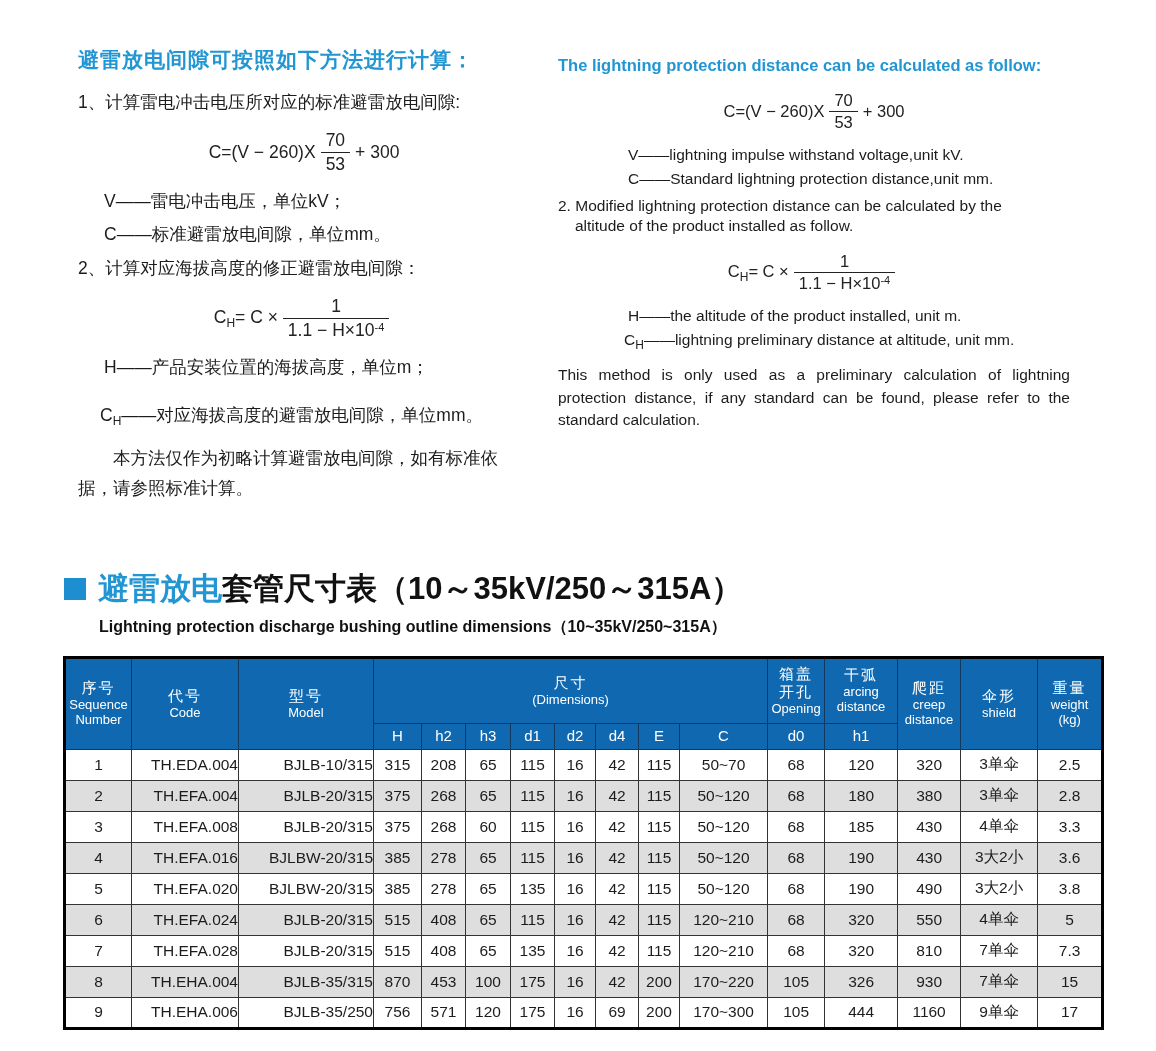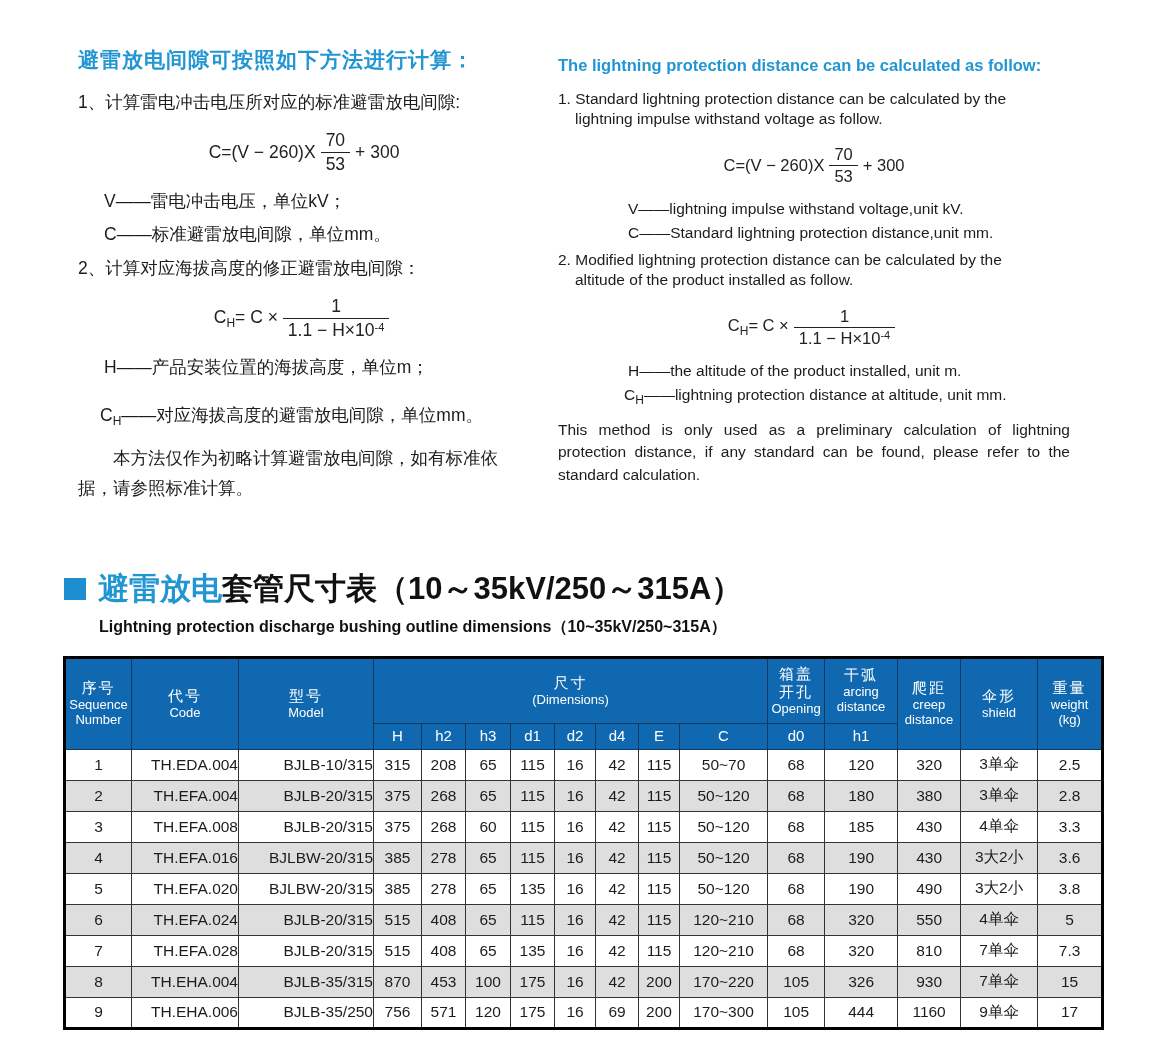--- a/index.html
+++ b/index.html
@@ -106,24 +106,20 @@
       </div>
 
       <div class="zh-def">H——产品安装位置的海拔高度，单位m；</div>
       <div class="zh-def" style="padding-left:22px;margin-top:24px;"><span>C</span><sub class="h">H</sub><span>——对应海拔高度的避雷放电间隙，单位mm。</span></div>
       <div class="zh-note">本方法仅作为初略计算避雷放电间隙，如有标准依据，请参照标准计算。</div>
     </div>
 
     <div class="col-en">
       <div class="en-heading">The lightning protection distance can be calculated as follow:</div>
 
-      <div class="en-item">
-        <span>1. Standard lightning protection distance can be calculated by the</span>
-        <span class="cont">lightning impulse withstand voltage as follow.</span>
-      </div>
 
       <div class="formula">
         <span>C=(V − 260)X</span>
         <span class="frac">
           <span class="num">70</span>
           <span class="den">53</span>
         </span>
         <span>+ 300</span>
       </div>
 
@@ -137,21 +133,21 @@
 
       <div class="formula">
         <span><span>C</span><sub class="h">H</sub><span>= C ×</span></span>
         <span class="frac">
           <span class="num">1</span>
           <span class="den"><span>1.1 − H×10</span><sup class="e">-4</sup></span>
         </span>
       </div>
 
       <div class="en-def">H——the altitude of the product installed, unit m.</div>
-      <div class="en-def" style="padding-left:66px;"><span>C</span><sub class="h">H</sub><span>——lightning protection distance at altitude, unit mm.</span></div>
+      <div class="en-def" style="padding-left:66px;"><span>C</span><sub class="h">H</sub><span>——lightning preliminary distance at altitude, unit mm.</span></div>
       <div class="en-note">This method is only used as a preliminary calculation of lightning protection distance, if any standard can be found, please refer to the standard calculation.</div>
     </div>
   </div>
 
   <div class="section">
     <div class="section-line">
       <span class="sq"></span>
       <span class="title-blue">避雷放电</span>
       <span class="title-black">套管尺寸表（10～35kV/250～315A）</span>
     </div>

